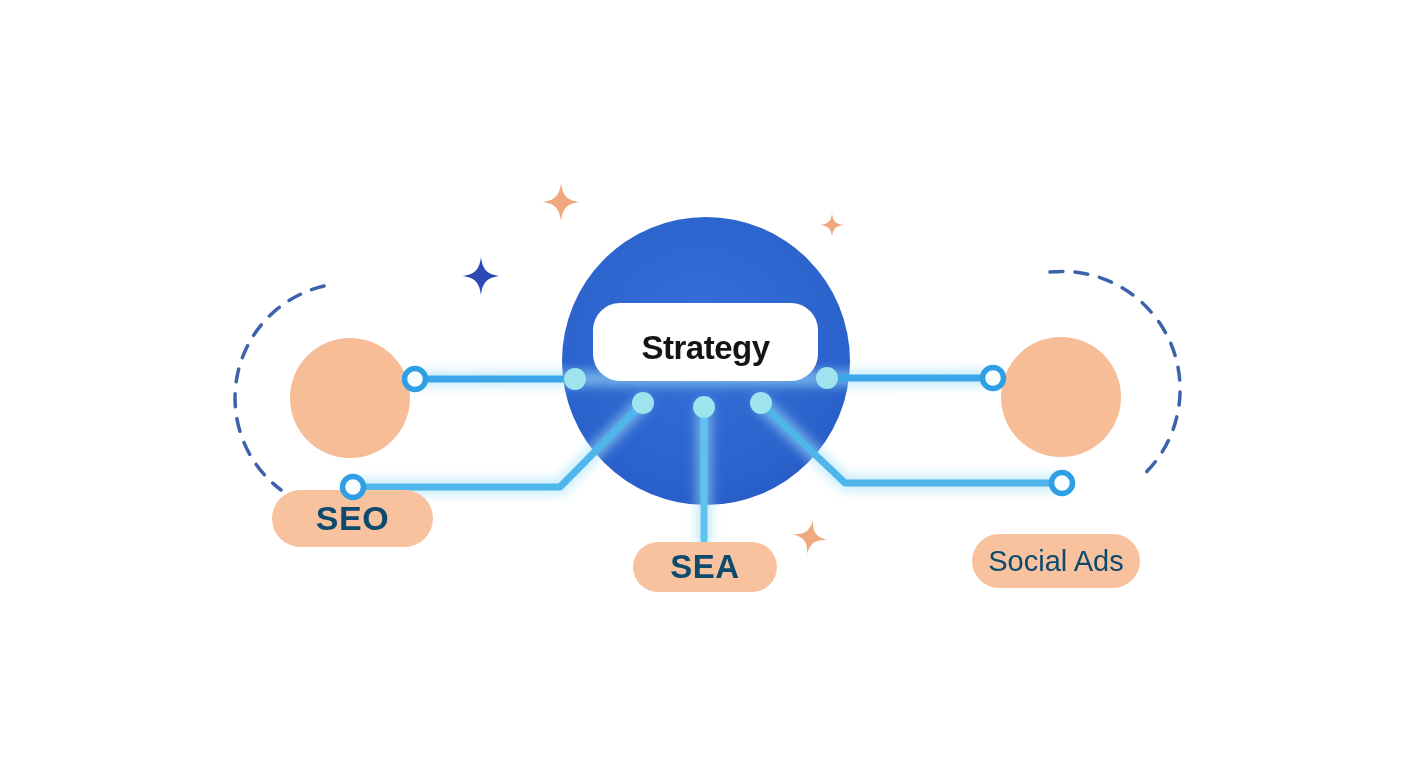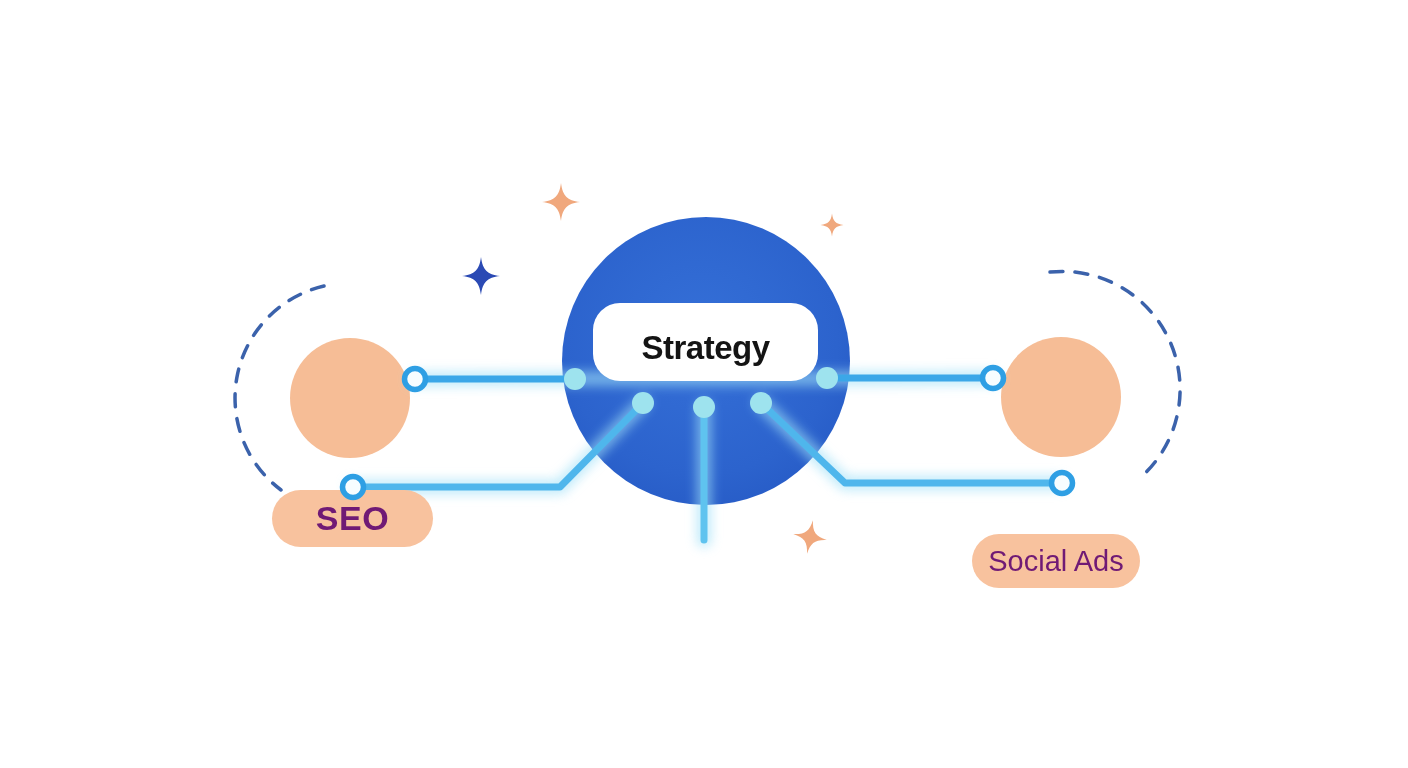--- a/index.html
+++ b/index.html
@@ -9,21 +9,21 @@
     background:#ffffff;
     overflow:hidden;
     font-family:"Liberation Sans", sans-serif;
   }
   .layer{position:absolute;left:0;top:0;width:1408px;height:768px;}
   .layer svg{display:block;}
   .pill{
     position:absolute;
     display:flex;align-items:center;justify-content:center;
     background:#F8C29E;
-    color:#701a75;
+    color:#0c4a6e;
     z-index:2;
   }
   .pill-seo{left:272px;top:490px;width:161px;height:57px;border-radius:29px;
     font-size:34px;font-weight:700;letter-spacing:0.5px;}
   .pill-sea{left:633px;top:542px;width:144px;height:50px;border-radius:25px;
     font-size:33px;font-weight:700;letter-spacing:0.5px;}
   .pill-social{left:972px;top:490px;width:168px;height:54px;border-radius:27px;
     font-size:29px;font-weight:400;margin-top:44px;}
   .hub-label{
     position:absolute;left:593px;top:303px;width:225px;height:78px;
@@ -91,20 +91,23 @@
         <path d="M0 -1 C0.09 -0.32 0.32 -0.09 1 0 C0.32 0.09 0.09 0.32 0 1 C-0.09 0.32 -0.32 0.09 -1 0 C-0.32 -0.09 -0.09 -0.32 0 -1 Z" transform="translate(481,276) scale(19)" fill="#2B4AB4"></path>
         <path d="M0 -1 C0.09 -0.32 0.32 -0.09 1 0 C0.32 0.09 0.09 0.32 0 1 C-0.09 0.32 -0.32 0.09 -1 0 C-0.32 -0.09 -0.09 -0.32 0 -1 Z" transform="translate(832,225) scale(11.5)" fill="#F0A87D"></path>
         <path d="M0 -1 C0.09 -0.32 0.32 -0.09 1 0 C0.32 0.09 0.09 0.32 0 1 C-0.09 0.32 -0.32 0.09 -1 0 C-0.32 -0.09 -0.09 -0.32 0 -1 Z" transform="translate(810,537) scale(17) rotate(10)" fill="#F0A87D"></path>
       </g>
     </svg>
   </div>
 
   <div class="pill pill-seo">
     <span>SEO</span>
   </div>
+  <div class="pill pill-sea">
+    <span>SEA</span>
+  </div>
   <div class="pill pill-social">
     <span>Social Ads</span>
   </div>
 
   <div class="hub-label">
     <span>Strategy</span>
   </div>
 
   <div class="layer overlay">
     <svg width="1408" height="768" viewBox="0 0 1408 768" xmlns="http://www.w3.org/2000/svg">

